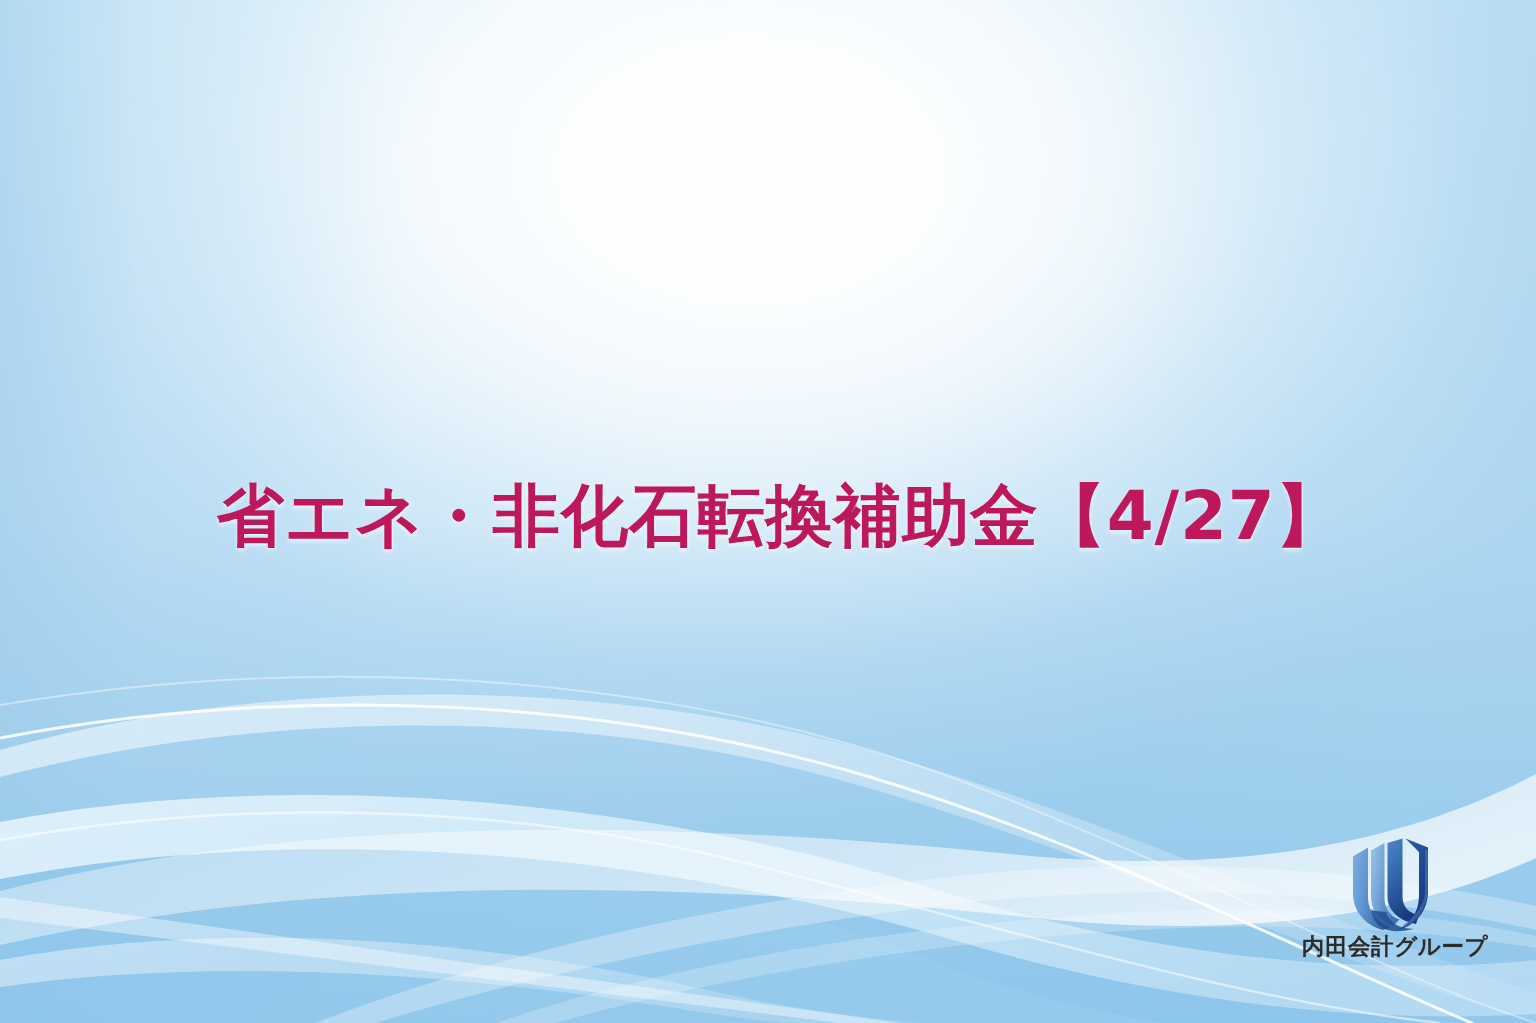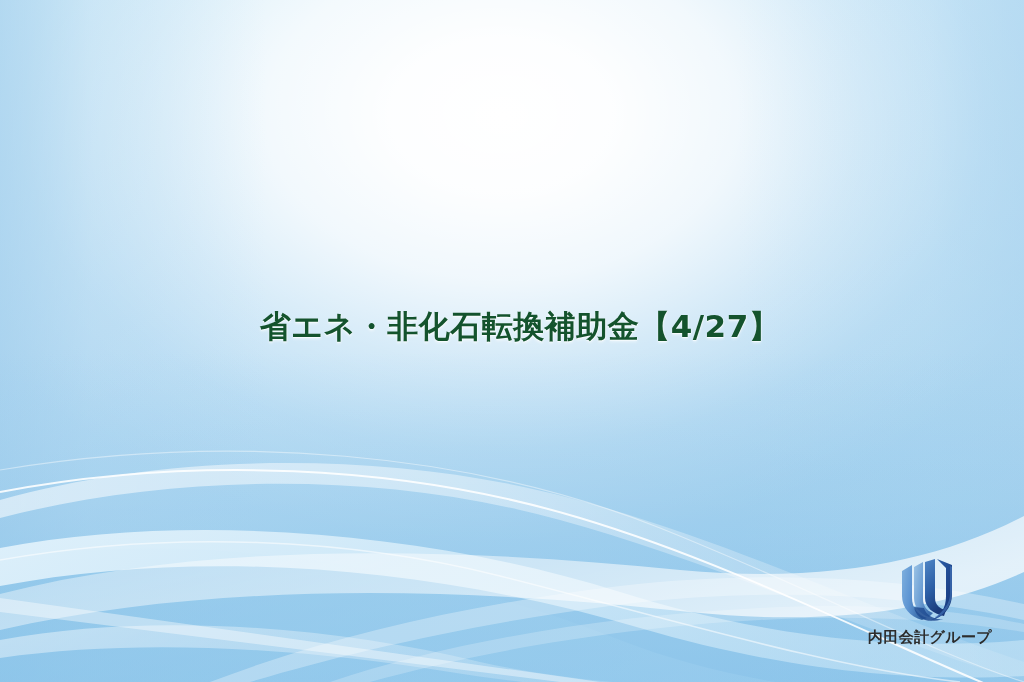--- a/index.html
+++ b/index.html
@@ -75,45 +75,45 @@
   .title-wrap {
     position: absolute;
     left: 0;
     top: 287px;
     width: 1024px;
     text-align: center;
   }
   .slide-title {
     display: inline-block;
     font-family: "DejaVu Sans", "Liberation Sans", sans-serif;
-    font-size: 31px;
+    font-size: 45px;
     font-weight: bold;
     letter-spacing: 0.5px;
-    color: #14532d;
+    color: #be185d;
     line-height: 1.18;
     white-space: nowrap;
     text-shadow:
       0 1px 0 rgba(255,255,255,0.62),
       1px 0 0 rgba(255,255,255,0.30),
       0 2px 3px rgba(255,255,255,0.55);
     margin-left: 16px;
   }
 
   
   .logo-block {
     position: absolute;
     left: 855px;
     top: 556px;
     width: 150px;
     text-align: center;
   }
   .logo-mark { display: block; margin: 0 auto; }
   .logo-text {
     display: block;
-    margin-top: 6px;
+    margin-top: 0;
     font-family: Liberation Serif, serif;
     font-size: 15px;
     font-weight: bold;
     letter-spacing: 0.4px;
     color: #2c2c2c;
     white-space: nowrap;
   }
 </style>
 </head>
 <body>

